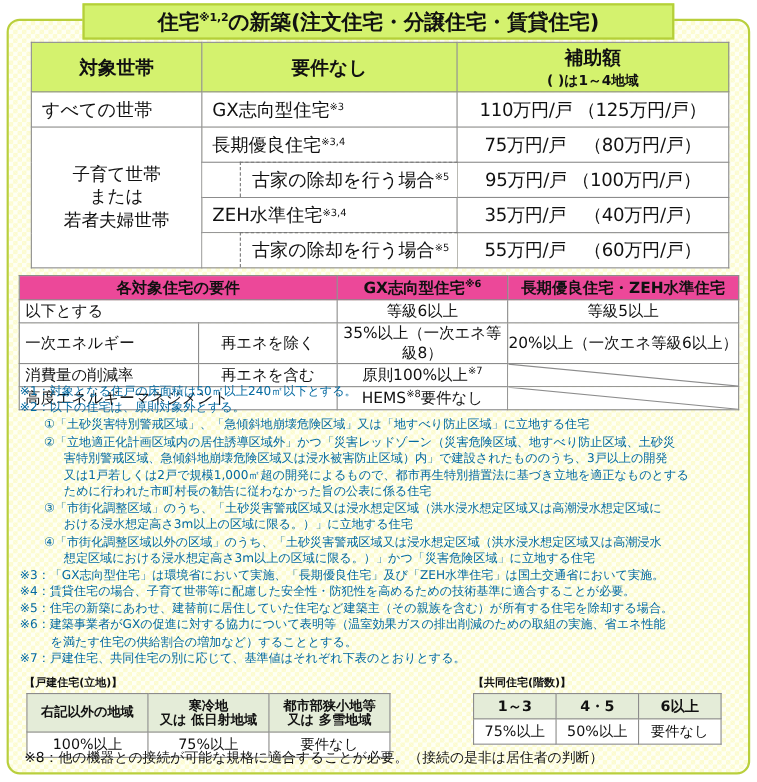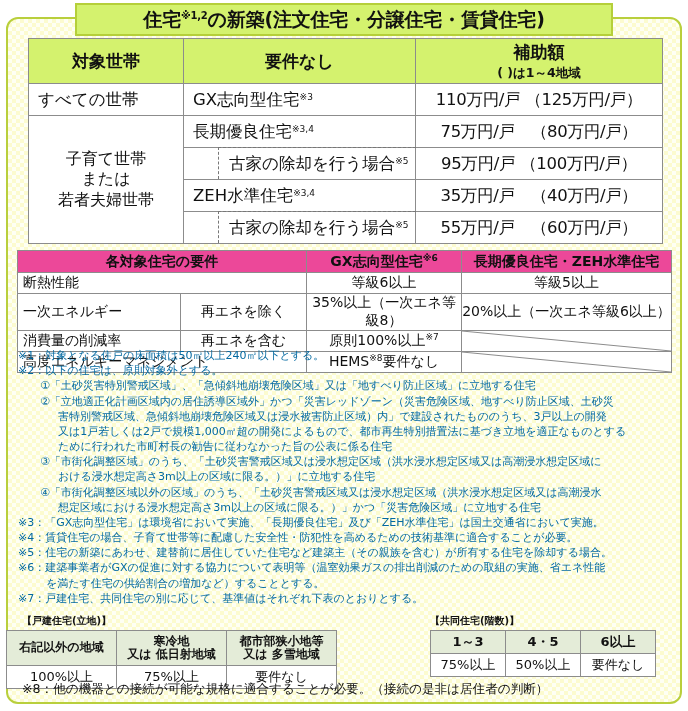--- a/index.html
+++ b/index.html
@@ -286,21 +286,21 @@
       <col style="width:210px">
     </colgroup>
     <tbody>
       <tr>
         <td class="hd" colspan="2">各対象住宅の要件</td>
         <td class="hd"><span>GX志向型住宅</span><sup>※6</sup></td>
         <td class="hd">長期優良住宅・ZEH水準住宅</td>
       </tr>
 
       <tr>
-        <td class="lbl" colspan="2">断熱性能</td>
+        <td class="lbl" colspan="2">以下とする</td>
         <td>等級6以上</td>
         <td>等級5以上</td>
       </tr>
 
       <tr>
         <td class="lbl">一次エネルギー</td>
         <td>再エネを除く</td>
         <td>35%以上（一次エネ等級8）</td>
         <td>20%以上（一次エネ等級6以上）</td>
       </tr>
@@ -343,21 +343,21 @@
       <div class="note-line">※3：「GX志向型住宅」は環境省において実施、「長期優良住宅」及び「ZEH水準住宅」は国土交通省において実施。</div>
       <div class="note-line">※4：賃貸住宅の場合、子育て世帯等に配慮した安全性・防犯性を高めるための技術基準に適合することが必要。</div>
       <div class="note-line">※5：住宅の新築にあわせ、建替前に居住していた住宅など建築主（その親族を含む）が所有する住宅を除却する場合。</div>
       <div class="note-line">※6：建築事業者がGXの促進に対する協力について表明等（温室効果ガスの排出削減のための取組の実施、省エネ性能</div>
       <div class="note-line ind3">を満たす住宅の供給割合の増加など）することとする。</div>
       <div class="note-line">※7：戸建住宅、共同住宅の別に応じて、基準値はそれぞれ下表のとおりとする。</div>
     </div>
 
   <div class="bt-caption" style="left:22px; top:614px;">【戸建住宅(立地)】</div>
 
-  <table class="sub-table" style="left:6px; top:630px; width:330px;">
+  <table class="sub-table" style="left:24px; top:630px; width:330px;">
     <colgroup>
       <col style="width:110px">
         <col style="width:110px">
         <col style="width:110px">
     </colgroup>
     <tbody>
       <tr>
         <td class="hd two-line">
           <div>右記以外の地域</div>
           <div></div>

